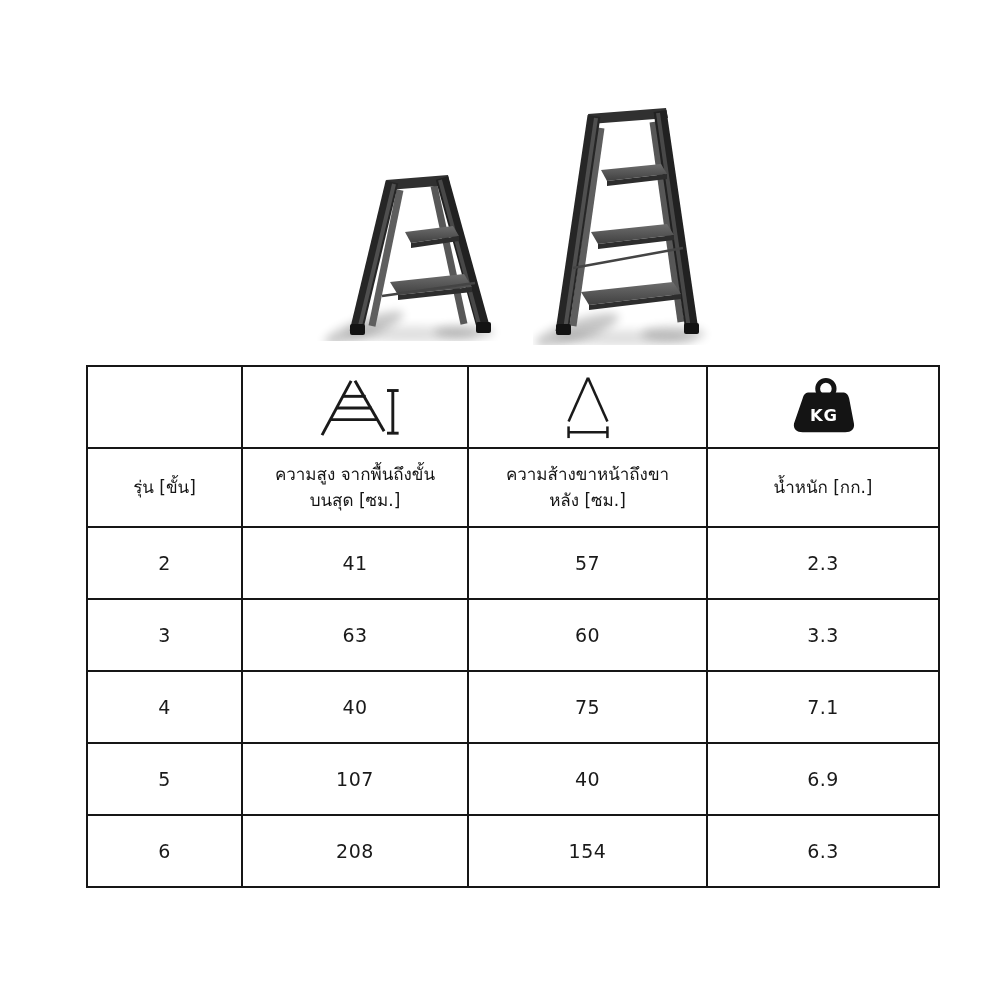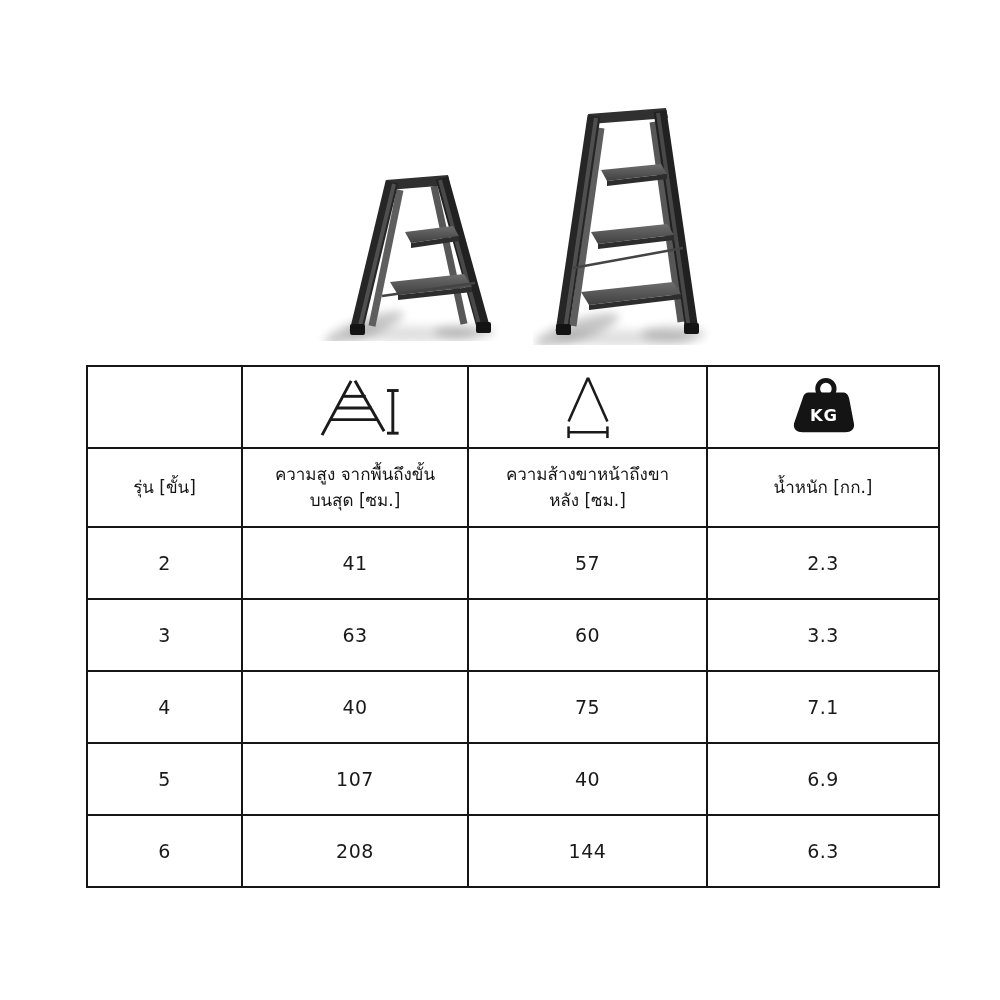--- a/index.html
+++ b/index.html
@@ -230,17 +230,17 @@
   </tr>
   <tr class="row-data">
     <td class="data-text">5</td>
     <td class="data-text">107</td>
     <td class="data-text">40</td>
     <td class="data-text">6.9</td>
   </tr>
   <tr class="row-data">
     <td class="data-text">6</td>
     <td class="data-text">208</td>
-    <td class="data-text">144</td>
+    <td class="data-text">154</td>
     <td class="data-text">6.3</td>
   </tr>
 </tbody>
   </table>
 
 </body></html>

